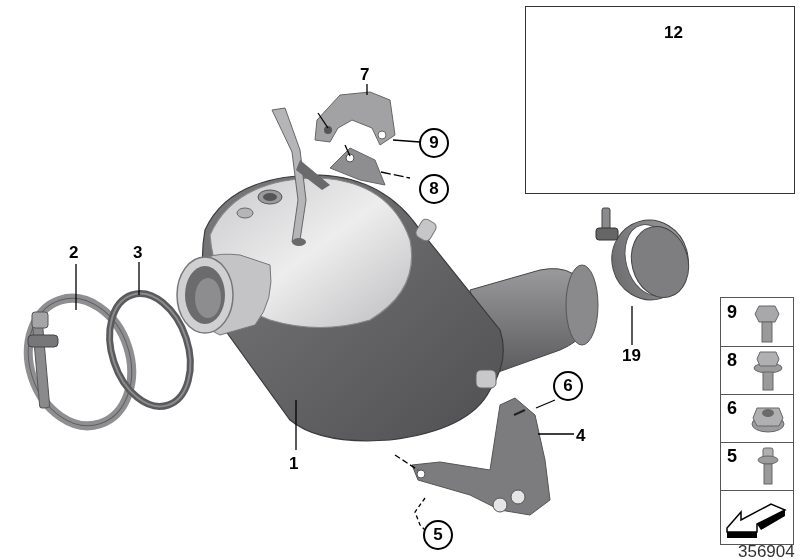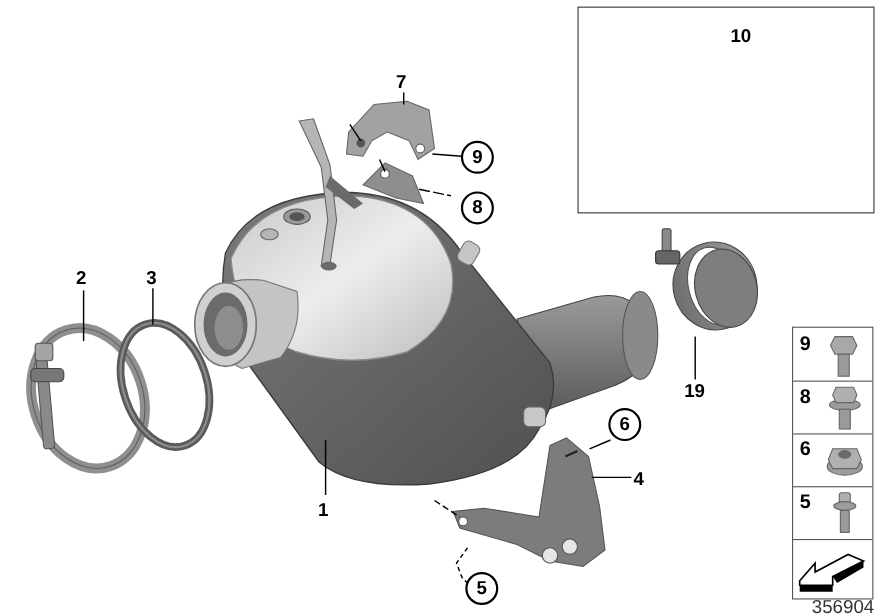--- a/index.html
+++ b/index.html
@@ -134,21 +134,21 @@
   </svg>
 
   <div class="inset"></div>
 
   <div class="lbl" style="left:360px; top:66px;">7</div>
   <div class="lbl" style="left:289px; top:455px;">1</div>
   <div class="lbl" style="left:69px; top:244px;">2</div>
   <div class="lbl" style="left:133px; top:244px;">3</div>
   <div class="lbl" style="left:576px; top:427px;">4</div>
   <div class="lbl" style="left:622px; top:347px;">19</div>
-  <div class="lbl" style="left:664px; top:24px;">10</div>
+  <div class="lbl" style="left:664px; top:24px;">12</div>
 
   <div class="circ" style="left:419px; top:128px;">9</div>
   <div class="circ" style="left:419px; top:174px;">8</div>
   <div class="circ" style="left:553px; top:371px;">6</div>
   <div class="circ" style="left:423px; top:520px;">5</div>
 
   <div class="legend">
     <div class="legend-cell" style="top:0; height:48px;">
       <span class="legend-num">9</span>
       <svg width="72" height="48">

